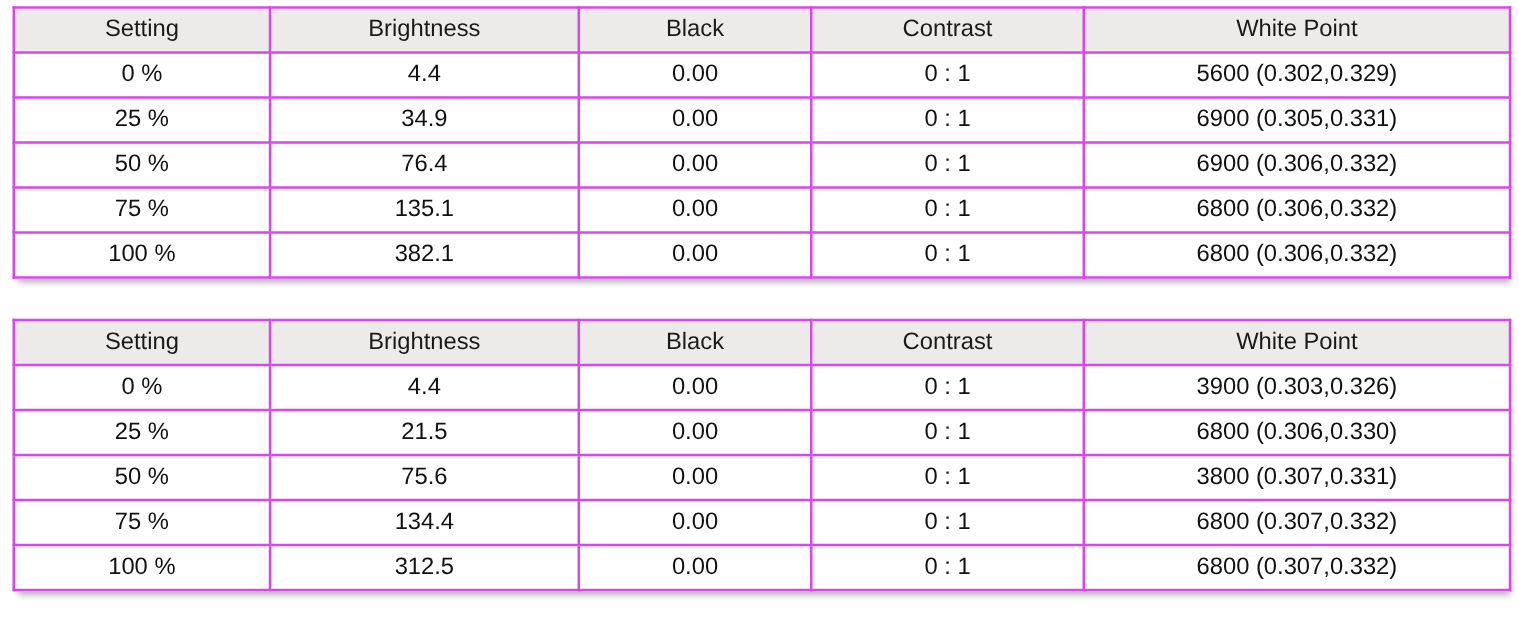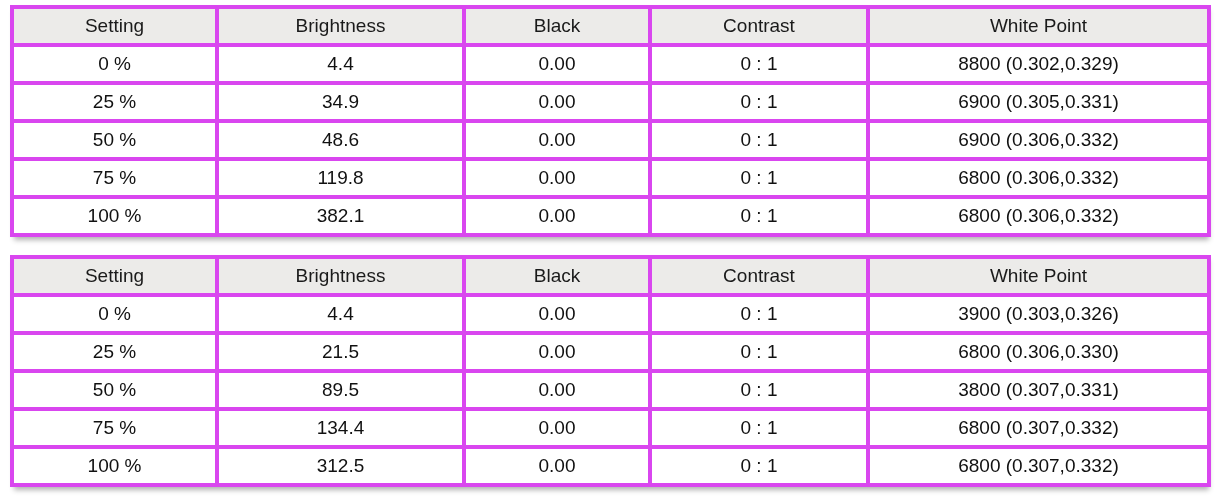--- a/index.html
+++ b/index.html
@@ -30,21 +30,21 @@
   .measure-table-wrap.second { top: 255px; }
 
   table.measure-table {
     border-collapse: collapse;
     width: 100%;
     table-layout: fixed;
     background: #ffffff;
   }
   table.measure-table td,
   table.measure-table th {
-    border: 4px solid #d946ef;
+    border: 2px solid #d946ef;
     height: 34px;
     padding: 0 4px;
     text-align: center;
     vertical-align: middle;
     font-size: 19px;
     font-weight: normal;
     color: #111111;
     background: #ffffff;
     white-space: nowrap;
     overflow: hidden;
@@ -83,39 +83,39 @@
           <th>Contrast</th>
           <th>White Point</th>
         </tr>
       </thead>
       <tbody>
         <tr>
           <td>0 %</td>
           <td>4.4</td>
           <td>0.00</td>
           <td>0 : 1</td>
-          <td>8800 (0.302,0.329)</td>
+          <td>5600 (0.302,0.329)</td>
         </tr>
         <tr>
           <td>25 %</td>
           <td>34.9</td>
           <td>0.00</td>
           <td>0 : 1</td>
           <td>6900 (0.305,0.331)</td>
         </tr>
         <tr>
           <td>50 %</td>
-          <td>48.6</td>
+          <td>76.4</td>
           <td>0.00</td>
           <td>0 : 1</td>
           <td>6900 (0.306,0.332)</td>
         </tr>
         <tr>
           <td>75 %</td>
-          <td>119.8</td>
+          <td>135.1</td>
           <td>0.00</td>
           <td>0 : 1</td>
           <td>6800 (0.306,0.332)</td>
         </tr>
         <tr>
           <td>100 %</td>
           <td>382.1</td>
           <td>0.00</td>
           <td>0 : 1</td>
           <td>6800 (0.306,0.332)</td>
@@ -152,21 +152,21 @@
         </tr>
         <tr>
           <td>25 %</td>
           <td>21.5</td>
           <td>0.00</td>
           <td>0 : 1</td>
           <td>6800 (0.306,0.330)</td>
         </tr>
         <tr>
           <td>50 %</td>
-          <td>89.5</td>
+          <td>75.6</td>
           <td>0.00</td>
           <td>0 : 1</td>
           <td>3800 (0.307,0.331)</td>
         </tr>
         <tr>
           <td>75 %</td>
           <td>134.4</td>
           <td>0.00</td>
           <td>0 : 1</td>
           <td>6800 (0.307,0.332)</td>

